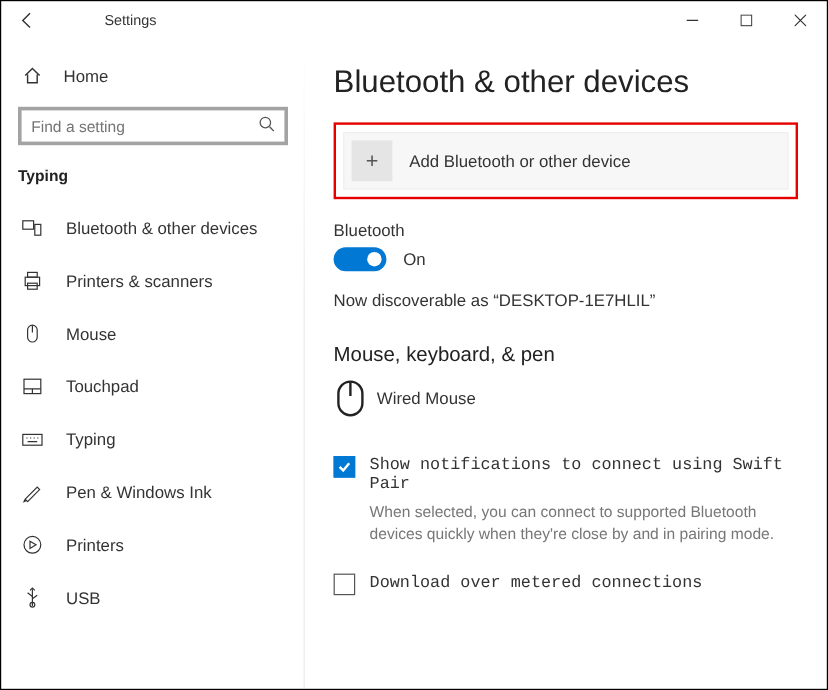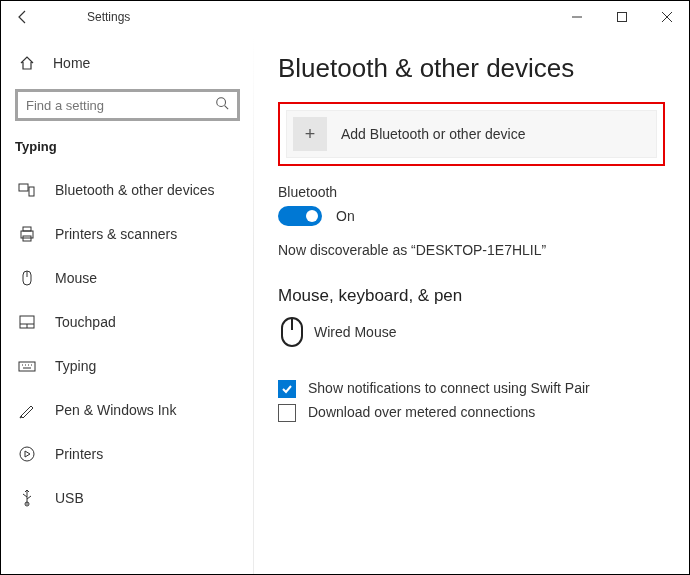--- a/index.html
+++ b/index.html
@@ -35,21 +35,21 @@
   .toggle::after { content: ""; position: absolute; width: 12px; height: 12px; background: #fff; border-radius: 50%; top: 4px; right: 4px; }
   .toggle-label { font-size: 14px; color: #333; }
   .discover { font-size: 14px; color: #333; margin-bottom: 28px; }
   .groupsubhead { font-size: 17px; color: #222; margin-bottom: 10px; }
   .device-row { display: flex; align-items: center; gap: 8px; margin-bottom: 32px; }
   .device-row .dicon { width: 28px; height: 32px; }
   .device-row .dlabel { font-size: 14px; color: #333; }
   .check-row { display: flex; align-items: flex-start; gap: 12px; margin-bottom: 6px; }
   .checkbox { width: 18px; height: 18px; border: 1px solid #0078d4; background: #0078d4; display: flex; align-items: center; justify-content: center; flex-shrink: 0; }
   .checkbox.empty { background: #fff; border-color: #555; }
-  .check-label { font-size: 14px; color: #333; }
+  .check-label { font-size: 14px; color: #333; font-family: Liberation Mono, monospace; }
   .helptext { font-size: 13px; color: #777; margin-left: 30px; margin-bottom: 24px; line-height: 1.4; }
 </style>
 </head>
 <body>
 
 <div class="titlebar">
   <div class="back">
     <svg width="16" height="16" viewBox="0 0 16 16">
         <path d="M10 2 L4 8 L10 14" stroke="#333" stroke-width="1.2" fill="none"></path>
       </svg>
@@ -206,19 +206,20 @@
     </div>
 
     <div class="check-row">
       <div class="checkbox">
         <svg width="12" height="12" viewBox="0 0 12 12">
             <path d="M2 6 L5 9 L10 3" stroke="#fff" stroke-width="2" fill="none"></path>
           </svg>
       </div>
       <div class="check-label">Show notifications to connect using Swift Pair</div>
     </div>
+    <div class="helptext">When selected, you can connect to supported Bluetooth devices quickly when they're close by and in pairing mode.</div>
 
     <div class="check-row">
       <div class="checkbox empty"></div>
       <div class="check-label">Download over metered connections</div>
     </div>
   </div>
 </div>
 
 </body></html>

